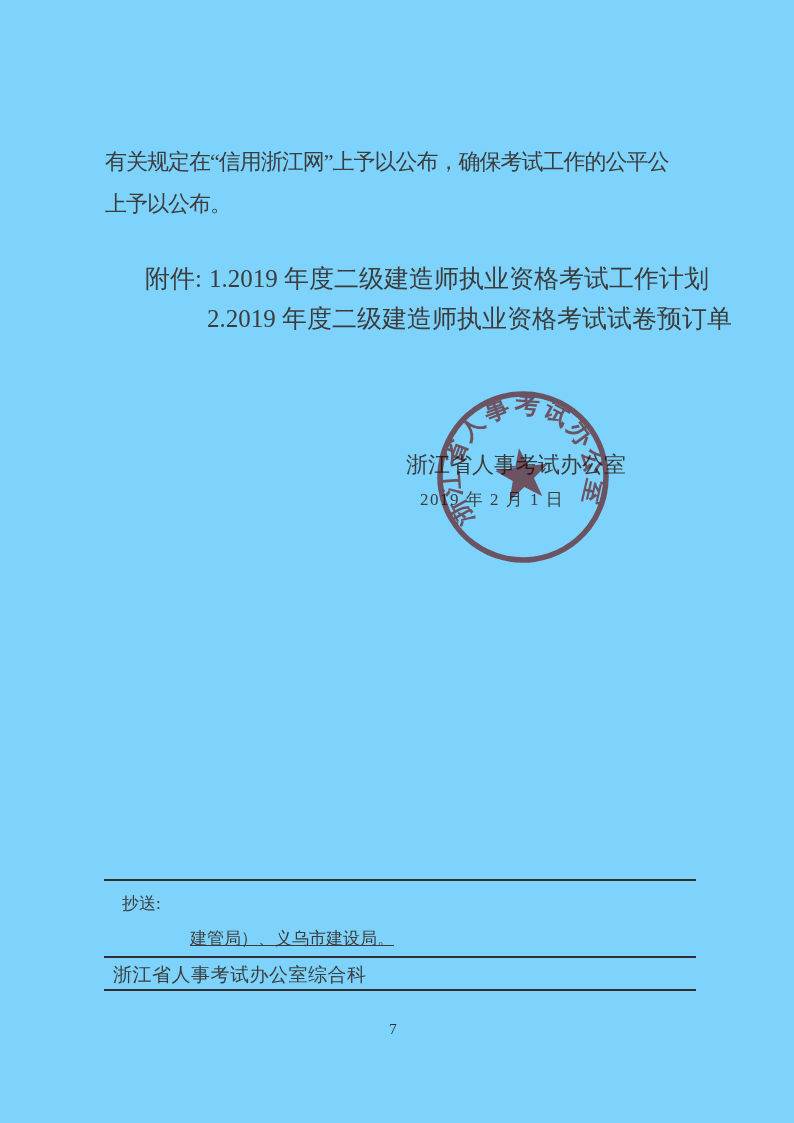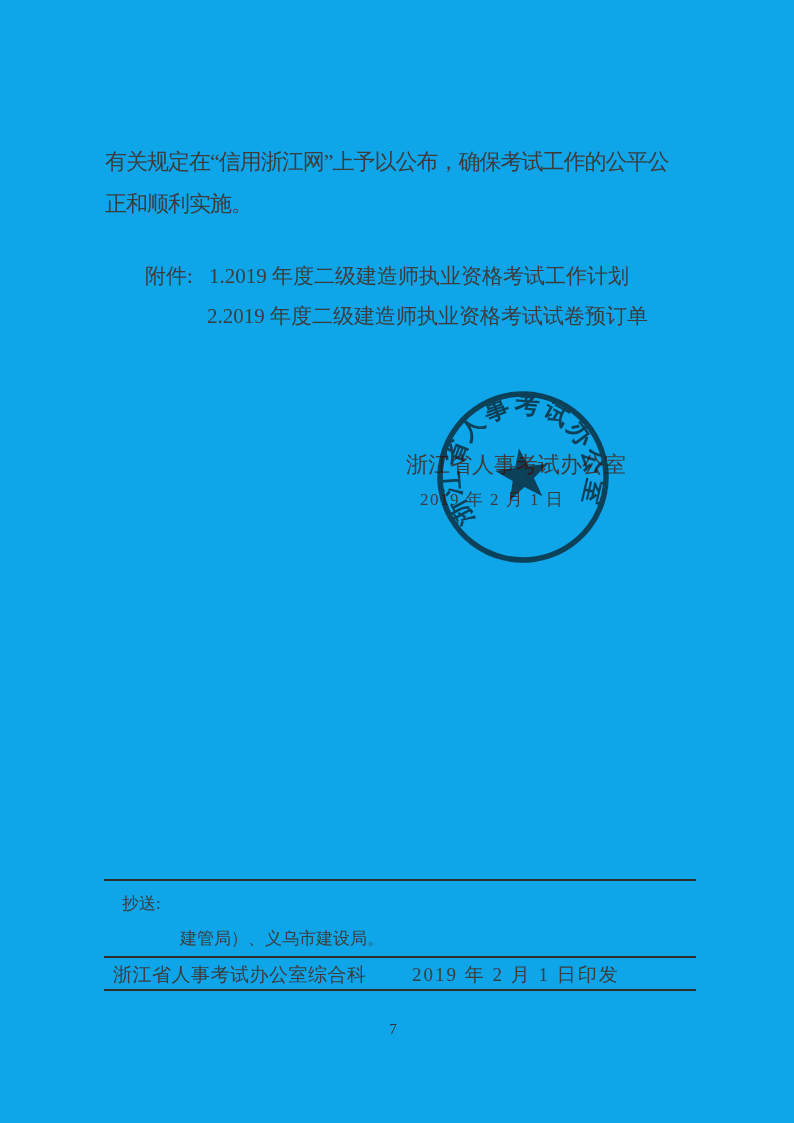--- a/index.html
+++ b/index.html
@@ -2,34 +2,34 @@
 <html><head>
 <meta charset="utf-8">
 <style>
   html, body { margin: 0; padding: 0; }
   body { background: #e9e9e9; }
   .page {
     position: relative;
     width: 794px;
     height: 1123px;
     margin: 0 auto;
-    background: #0ea5e9;
+    background: #7dd3fc;
     overflow: hidden;
     font-family: "Liberation Serif", serif;
     color: #3c3c3c;
   }
   .abs { position: absolute; white-space: pre; }
 
   
   .para-line { font-size: 22px; letter-spacing: -1px; line-height: 30px; }
   .p-l1 { left: 105px; top: 147px; }
   .p-l2 { left: 105px; top: 189px; }
 
   
-  .attach { font-size: 21px; letter-spacing: 0px; }
+  .attach { font-size: 25px; letter-spacing: 0px; }
   .at-label { left: 145px; top: 262px; }
   .at-1 { left: 197px; top: 262px; margin-left: 12px; }
   .at-2 { left: 207px; top: 302px; text-align: center; }
 
   
   .sig-issuer { left: 406px; top: 450px; font-size: 22px; letter-spacing: 0px; z-index: 1; }
   .sig-date   { left: 420px; top: 488px; font-size: 17px; letter-spacing: 1.5px; z-index: 1; }
 
   
   .seal {
@@ -44,42 +44,42 @@
 
   
   .rule { position: absolute; left: 104px; width: 592px; height: 2px; background: #2f2f2f; }
   .rule-1 { top: 879px; }
   .rule-2 { top: 956px; }
   .rule-3 { top: 989px; }
 
   .cc { font-size: 17px; letter-spacing: 0px; }
   .cc-label { left: 122px; top: 892px; }
   .cc-l1 { left: 177px; top: 892px; }
-  .cc-l2 { left: 180px; top: 927px; }
+  .cc-l2 { left: 190px; top: 927px; text-decoration: underline; }
 
   .issuing { font-size: 19px; }
   .iss-office { left: 113px; top: 962px; letter-spacing: 0.5px; text-align: right; }
   .iss-date   { left: 412px; top: 962px; letter-spacing: 2px; }
 
   .page-num {
     position: absolute;
     left: 0; top: 1021px;
     width: 786px;
     text-align: center;
     font-size: 15px;
     color: #333;
   }
 </style>
 </head>
 <body>
 
 <div class="page">
 
   <div class="abs para-line p-l1">有关规定在“信用浙江网”上予以公布，确保考试工作的公平公</div>
-  <div class="abs para-line p-l2">正和顺利实施。</div>
+  <div class="abs para-line p-l2">上予以公布。</div>
 
   <div class="abs attach at-label">附件:</div>
   <div class="abs attach at-1">1.2019 年度二级建造师执业资格考试工作计划</div>
   <div class="abs attach at-2">2.2019 年度二级建造师执业资格考试试卷预订单</div>
 
   <div class="abs sig-issuer">浙江省人事考试办公室</div>
   <div class="abs sig-date">2019 年 2 月 1 日</div>
 
   <svg class="seal" viewBox="0 0 180 180">
     <circle cx="90" cy="90" r="83" fill="none" stroke="#d2413f" stroke-width="5.5"></circle>
@@ -91,17 +91,16 @@
   </svg>
 
   <div class="rule rule-1"></div>
   <div class="rule rule-2"></div>
   <div class="rule rule-3"></div>
 
   <div class="abs cc cc-label">抄送:</div>
   <div class="abs cc cc-l2">建管局）、义乌市建设局。</div>
 
   <div class="abs issuing iss-office">浙江省人事考试办公室综合科</div>
-  <div class="abs issuing iss-date">2019 年 2 月 1 日印发</div>
 
   <div class="page-num">7</div>
 
 </div>
 
 </body></html>

